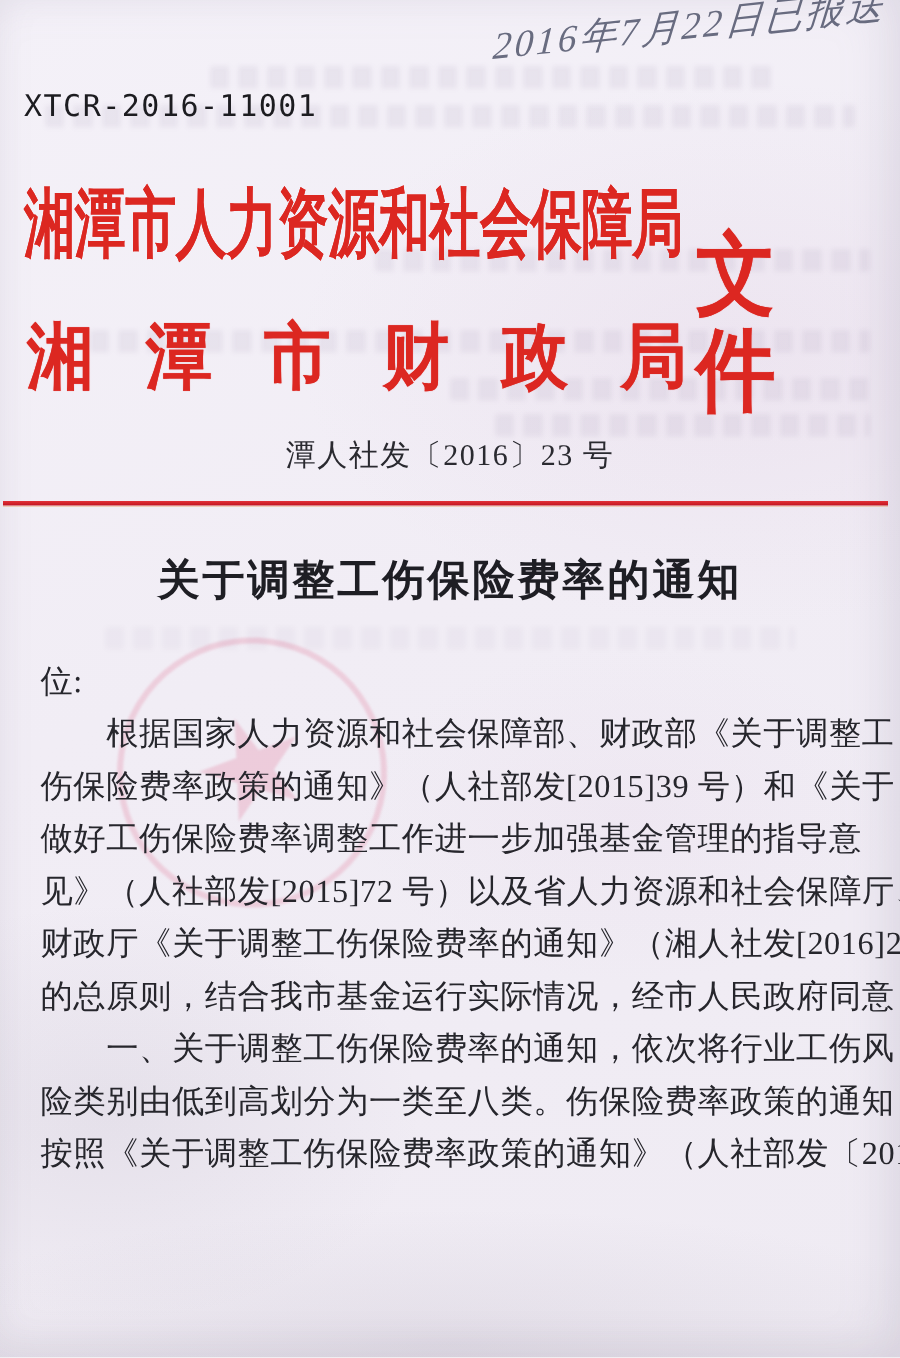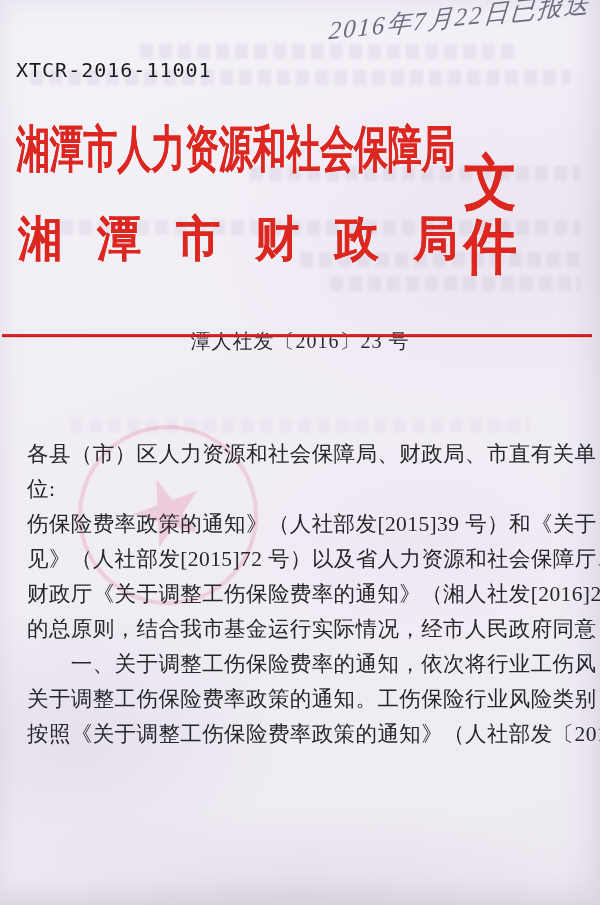--- a/index.html
+++ b/index.html
@@ -48,21 +48,21 @@
     text-shadow:0 0 .5px #dc2721;
   }
   .doc-type{
     position:absolute;left:448px;top:32px;
     color:#dc2721;font-weight:bold;font-size:60px;line-height:64px;letter-spacing:2px;
     transform:scaleX(0.88);transform-origin:left top;
     text-shadow:0 0 .5px #dc2721;
   }
   .doc-number{
     position:absolute;left:0;top:290px;width:100%;
-    text-align:center;font-size:20px;letter-spacing:1px;color:#2a2a30;margin-top:38px;
+    text-align:center;font-size:20px;letter-spacing:1px;color:#2a2a30;
   }
   .red-rule{
     position:absolute;left:2px;top:334px;width:590px;height:3px;
     background:linear-gradient(180deg,#e23138,#c2141f);
     box-shadow:0 1px 0 rgba(235,150,70,.35);
   }
   .doc-title{
     position:absolute;left:0;top:368px;width:100%;
     text-align:center;font-size:28px;font-weight:bold;letter-spacing:2px;color:#1e1e24;
   }
@@ -114,26 +114,28 @@
   <div class="red-head">
     <div class="org1">湘潭市人力资源和社会保障局</div>
     <div class="org2">湘潭市财政局</div>
     <div class="doc-type">文件</div>
   </div>
 
   <div class="doc-number">潭人社发〔2016〕23 号</div>
 
   <div class="red-rule"></div>
 
+  <div class="doc-title">关于调整工伤保险费率的通知</div>
 
   <div class="body-text">
-    <div class="body-line">各县（市）区人力资源和社会保障局、财政局、市直有关单</div>
     <div class="body-line">位:</div>
+    <div class="body-line">　　根据国家人力资源和社会保障部、财政部《关于调整工</div>
     <div class="body-line">伤保险费率政策的通知》（人社部发[2015]39 号）和《关于</div>
+    <div class="body-line">做好工伤保险费率调整工作进一步加强基金管理的指导意</div>
     <div class="body-line">见》（人社部发[2015]72 号）以及省人力资源和社会保障厅、</div>
     <div class="body-line">财政厅《关于调整工伤保险费率的通知》（湘人社发[2016]23</div>
     <div class="body-line">的总原则，结合我市基金运行实际情况，经市人民政府同意，</div>
     <div class="body-line">　　一、关于调整工伤保险费率的通知，依次将行业工伤风</div>
-    <div class="body-line">关于调整工伤保险费率政策的通知。工伤保险行业风险类别</div>
+    <div class="body-line">险类别由低到高划分为一类至八类。伤保险费率政策的通知</div>
     <div class="body-line">按照《关于调整工伤保险费率政策的通知》（人社部发〔2015〕</div>
   </div>
 
 </div>
 
 </body></html>

